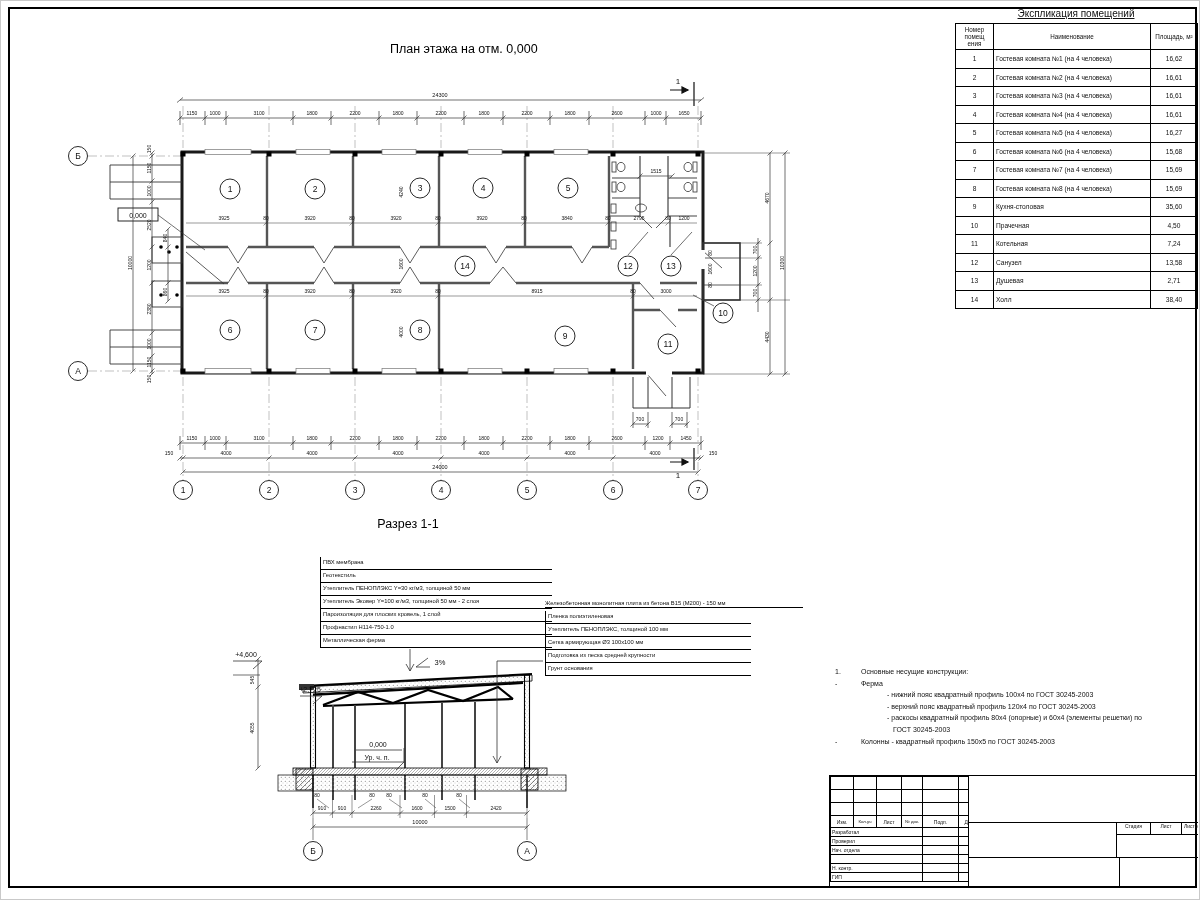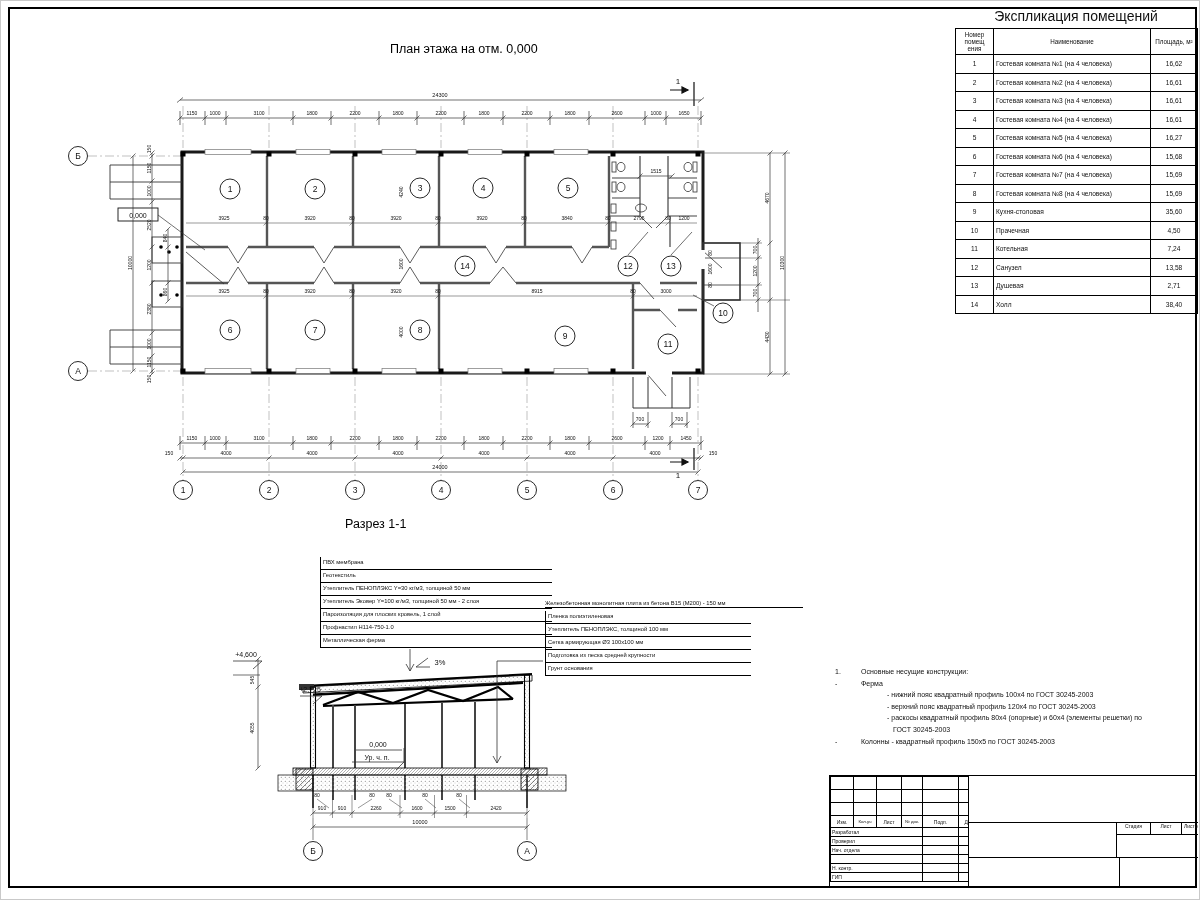--- a/index.html
+++ b/index.html
@@ -7,21 +7,21 @@
   #frame{position:absolute;left:8px;top:7px;right:3px;bottom:12px;border:2px solid #000;}
   .abs{position:absolute;}
   .title{font-size:12.5px;color:#000;}
   svg text{font-family:"Liberation Sans",sans-serif;fill:#111;}
   .dm{font-size:5.5px;text-anchor:middle;}
   .ds{font-size:5px;text-anchor:middle;}
   .rm{font-size:8.5px;text-anchor:middle;}
   .ax{font-size:8.5px;text-anchor:middle;}
   
   #schedule{left:955px;top:8px;width:242px;}
-  #schedule .t-title{text-align:center;font-size:14px;margin-bottom:4px;}
+  #schedule .t-title{text-align:center;font-size:10px;margin-bottom:4px;text-decoration:underline;}
   #schedule table{border-collapse:collapse;table-layout:fixed;width:242px;}
   #schedule th,#schedule td{border:1px solid #000;font-weight:normal;overflow:hidden;}
   #schedule th{font-size:6.3px;text-align:center;padding:2px 1px;}
   #schedule td{font-size:6.6px;height:17.5px;padding:0 2px;}
   #schedule td.c{text-align:center;}
   #schedule td.nm{text-align:left;}
   
   .layers{font-size:5.8px;line-height:1;}
   .layer-row{border-left:0.9px solid #000;border-bottom:0.9px solid #000;padding:3px 2px 1px 2px;height:8px;white-space:nowrap;overflow:hidden;}
   .layer-title{border-bottom:0.9px solid #000;padding:0 0 1px 0;white-space:nowrap;overflow:hidden;font-size:5.8px;}
@@ -396,21 +396,21 @@
       <g stroke="#111" stroke-width="0.9" fill="none">
         <circle cx="313" cy="851" r="9.5"></circle>
           <circle cx="527" cy="851" r="9.5"></circle>
       </g>
       <text class="ax" x="313" y="854">Б</text>
       <text class="ax" x="527" y="854">А</text>
     </g>
   </svg>
 
   <div class="abs title" style="left:390px;top:42px;width:220px;text-align:left">План этажа на отм. 0,000</div>
-  <div class="abs title" style="left:345px;top:517px;width:150px;">Разрез 1-1</div>
+  <div class="abs title" style="left:333px;top:517px;width:150px;text-align:center">Разрез 1-1</div>
 
   <div class="abs" id="schedule">
     <div class="t-title">Экспликация помещений</div>
     <table>
       <colgroup>
           <col style="width:38px">
           <col style="width:157px">
           <col style="width:47px">
         </colgroup>
       <tbody>

